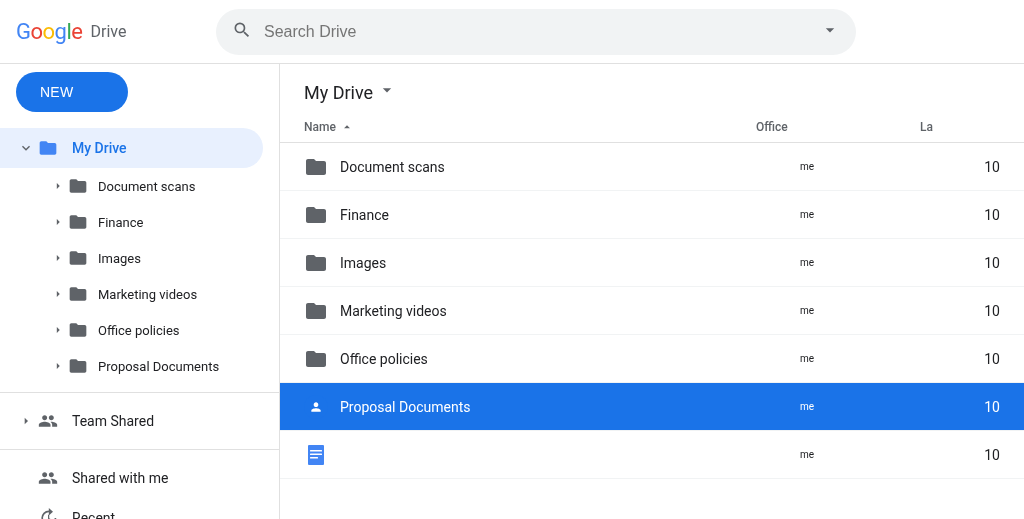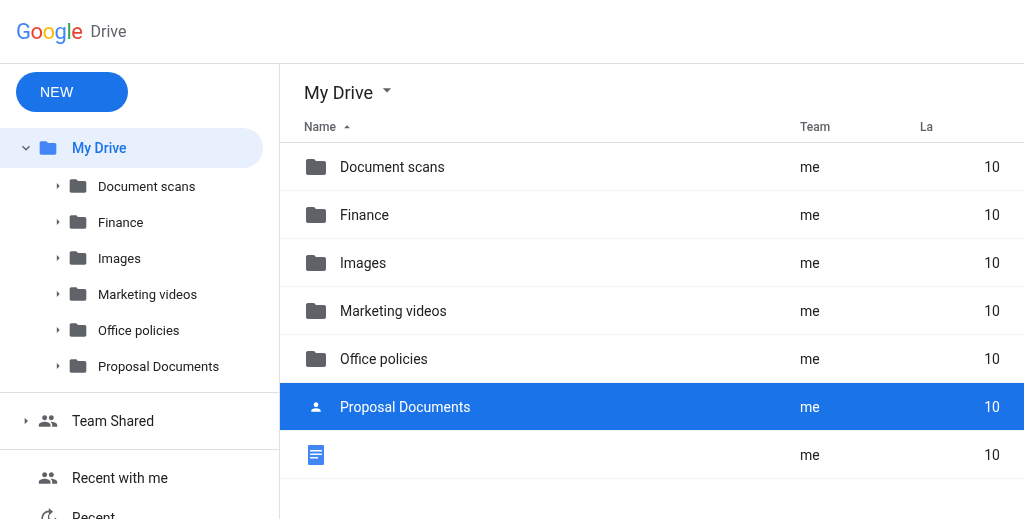--- a/index.html
+++ b/index.html
@@ -92,39 +92,39 @@
       font-size: 18px; color: #202124; font-weight: 400;
       display: flex; align-items: center; gap: 4px; cursor: pointer;
     }
     .breadcrumb-chevron { color: #5f6368; font-size: 18px; }
 
     
     .file-table { flex: 1; overflow-y: auto; }
     .table-header {
       display: grid; grid-template-columns: 1fr 120px 80px;
       padding: 8px 24px; border-bottom: 1px solid #e0e0e0;
-      background: #fff; position: sticky; top: 0; z-index: 1;
+      background: #fff; position: sticky; top: 0; z-index: 1; gap: 44px;
     }
     .table-header-cell {
       font-size: 12px; color: #5f6368; font-weight: 500; display: flex; align-items: center; gap: 4px;
     }
     .table-row {
       display: grid; grid-template-columns: 1fr 120px 80px;
       padding: 4px 24px; border-bottom: 1px solid #f1f3f4;
       align-items: center; cursor: pointer; min-height: 48px;
     }
     .table-row.selected { background: #1a73e8; }
     .table-row.selected .file-name { color: #fff; }
     .table-row.selected .owner-cell { color: #fff; }
     .table-row.selected .date-cell { color: #fff; }
 
     .file-name-cell { display: flex; align-items: center; gap: 12px; }
     .file-icon { width: 24px; height: 24px; flex-shrink: 0; display: flex; align-items: center; }
     .file-name { font-size: 14px; color: #202124; }
-    .owner-cell { font-size: 14px; color: #202124; }
+    .owner-cell { font-size: 10px; color: #202124; }
     .date-cell { font-size: 14px; color: #202124; text-align: right; }
 
     
     .shared-icon-circle {
       width: 24px; height: 24px; border-radius: 50%; background: #1a73e8;
       display: flex; align-items: center; justify-content: center; flex-shrink: 0;
     }
   </style>
 </head>
 <body>
@@ -135,20 +135,33 @@
       <span class="g-blue">G</span>
         <span class="g-red">o</span>
         <span class="g-yellow">o</span>
         <span class="g-blue">g</span>
         <span class="g-green">l</span>
         <span class="g-red">e</span>
     </div>
     <span class="drive-text">Drive</span>
   </div>
 
+  <div class="search-bar">
+    <span class="search-icon-svg">
+      <svg width="20" height="20" viewBox="0 0 24 24" fill="none">
+        <path d="M15.5 14h-.79l-.28-.27A6.471 6.471 0 0 0 16 9.5 6.5 6.5 0 1 0 9.5 16c1.61 0 3.09-.59 4.23-1.57l.27.28v.79l5 4.99L20.49 19l-4.99-5zm-6 0C7.01 14 5 11.99 5 9.5S7.01 5 9.5 5 14 7.01 14 9.5 11.99 14 9.5 14z" fill="#5f6368"></path>
+      </svg>
+    </span>
+    <input class="search-input" type="text" placeholder="Search Drive" style="">
+    <span class="search-dropdown-icon">
+      <svg width="20" height="20" viewBox="0 0 24 24">
+        <path d="M7 10l5 5 5-5z" fill="#5f6368"></path>
+      </svg>
+    </span>
+  </div>
 </div>
 
 <div class="main-layout">
 
   <div class="sidebar">
     <button class="new-btn">NEW</button>
 
     <div class="sidebar-section">
       <div class="sidebar-item active">
         <span class="chevron-icon">
@@ -251,21 +264,21 @@
     </div>
 
     <div class="sidebar-divider"></div>
 
     <div class="sidebar-item">
       <span class="item-icon" style="margin-left:20px;">
         <svg width="20" height="20" viewBox="0 0 24 24">
             <path d="M16 11c1.66 0 2.99-1.34 2.99-3S17.66 5 16 5c-1.66 0-3 1.34-3 3s1.34 3 3 3zm-8 0c1.66 0 2.99-1.34 2.99-3S9.66 5 8 5C6.34 5 5 6.34 5 8s1.34 3 3 3zm0 2c-2.33 0-7 1.17-7 3.5V19h14v-2.5c0-2.33-4.67-3.5-7-3.5zm8 0c-.29 0-.62.02-.97.05 1.16.84 1.97 1.97 1.97 3.45V19h6v-2.5c0-2.33-4.67-3.5-7-3.5z" fill="#5f6368"></path>
           </svg>
       </span>
-      <span class="item-label">Recent with me</span>
+      <span class="item-label">Shared with me</span>
     </div>
 
     <div class="sidebar-item">
       <span class="item-icon" style="margin-left:20px;">
         <svg width="20" height="20" viewBox="0 0 24 24">
             <path d="M13 3a9 9 0 1 0 9 9h-2a7 7 0 1 1-7-7v4l5-4.5L13 0v3zm-1 5v5l4.28 2.54.72-1.21-3.5-2.08V8H12z" fill="#5f6368"></path>
           </svg>
       </span>
       <span class="item-label">Recent</span>
     </div>
@@ -285,21 +298,21 @@
 
     <div class="file-table">
       <div class="table-header">
         <div class="table-header-cell">
           <span>Name</span>
           <svg width="14" height="14" viewBox="0 0 24 24">
               <path d="M7 14l5-5 5 5z" fill="#5f6368"></path>
             </svg>
         </div>
         <div class="table-header-cell">
-          <span>Team</span>
+          <span>Office</span>
         </div>
         <div class="table-header-cell">
           <span>La</span>
         </div>
       </div>
 
       <div class="table-row">
         <div class="file-name-cell">
           <span class="file-icon">
             <svg width="24" height="24" viewBox="0 0 24 24">

